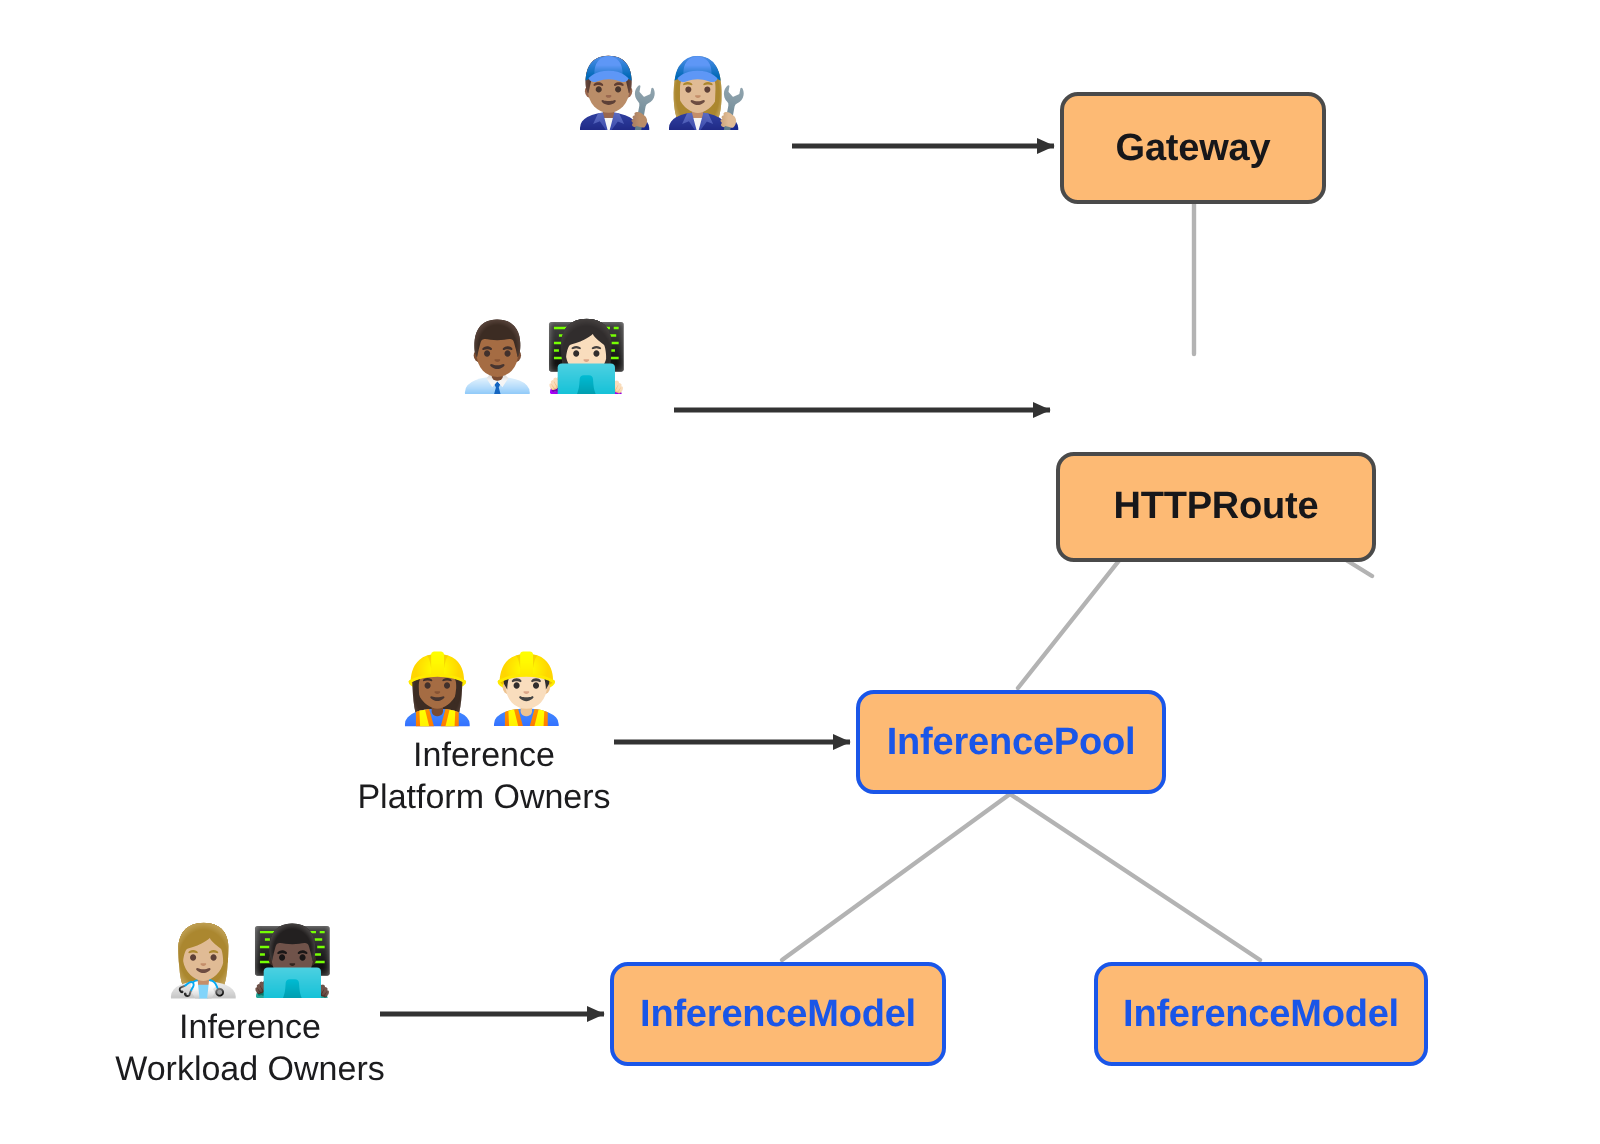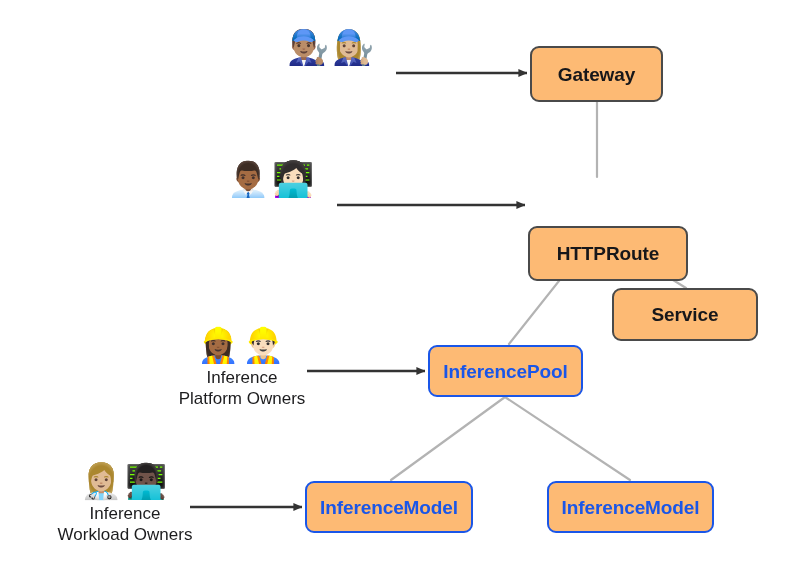--- a/index.html
+++ b/index.html
@@ -129,23 +129,20 @@
   </div>
 
   <div class="node node-std" style="left:530px; top:46px; width:133px; height:56px;">
     <span class="node-label">Gateway</span>
   </div>
 
   <div class="node node-std" style="left:528px; top:178px; width:160px; height:55px;margin-top:48px;">
     <span class="node-label">HTTPRoute</span>
   </div>
 
-  <div class="node node-std" style="left:612px; top:288px; width:146px; height:53px;">
-    <span class="node-label">Service</span>
-  </div>
 
   <div class="node node-ext" style="left:428px; top:345px; width:155px; height:52px;">
     <span class="node-label">InferencePool</span>
   </div>
 
   <div class="node node-ext" style="left:305px; top:481px; width:168px; height:52px;">
     <span class="node-label">InferenceModel</span>
   </div>
 
   <div class="node node-ext" style="left:547px; top:481px; width:167px; height:52px;">

